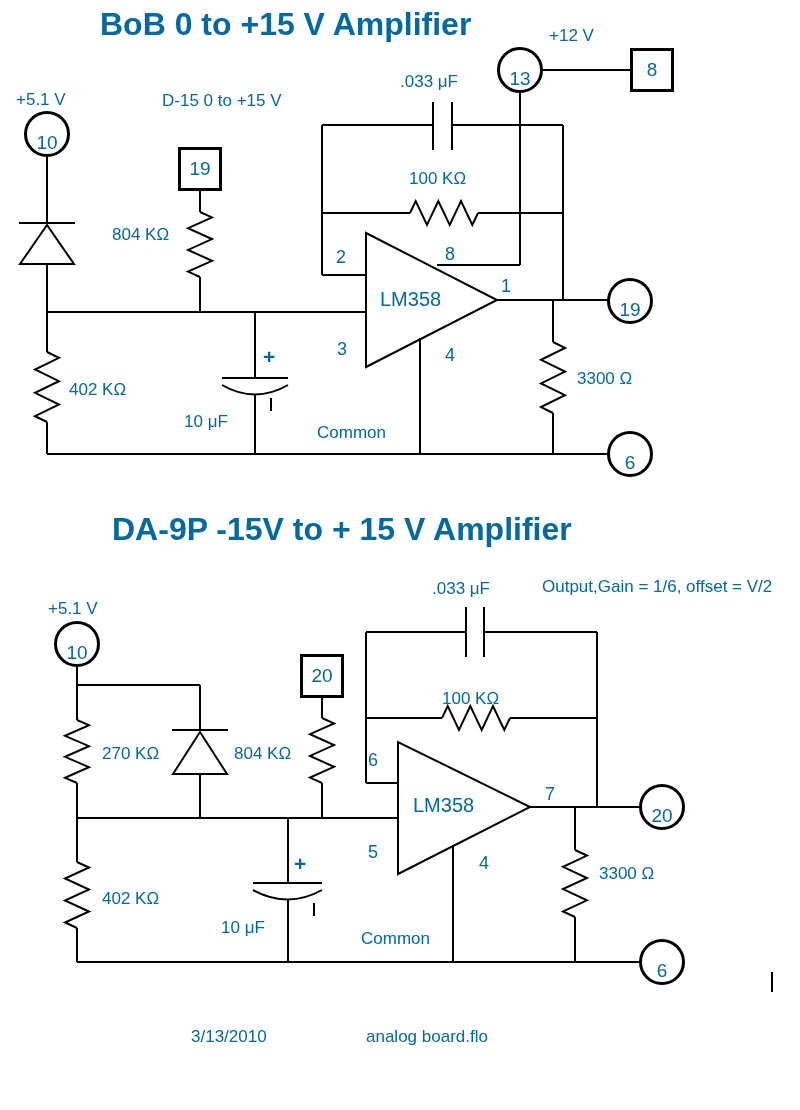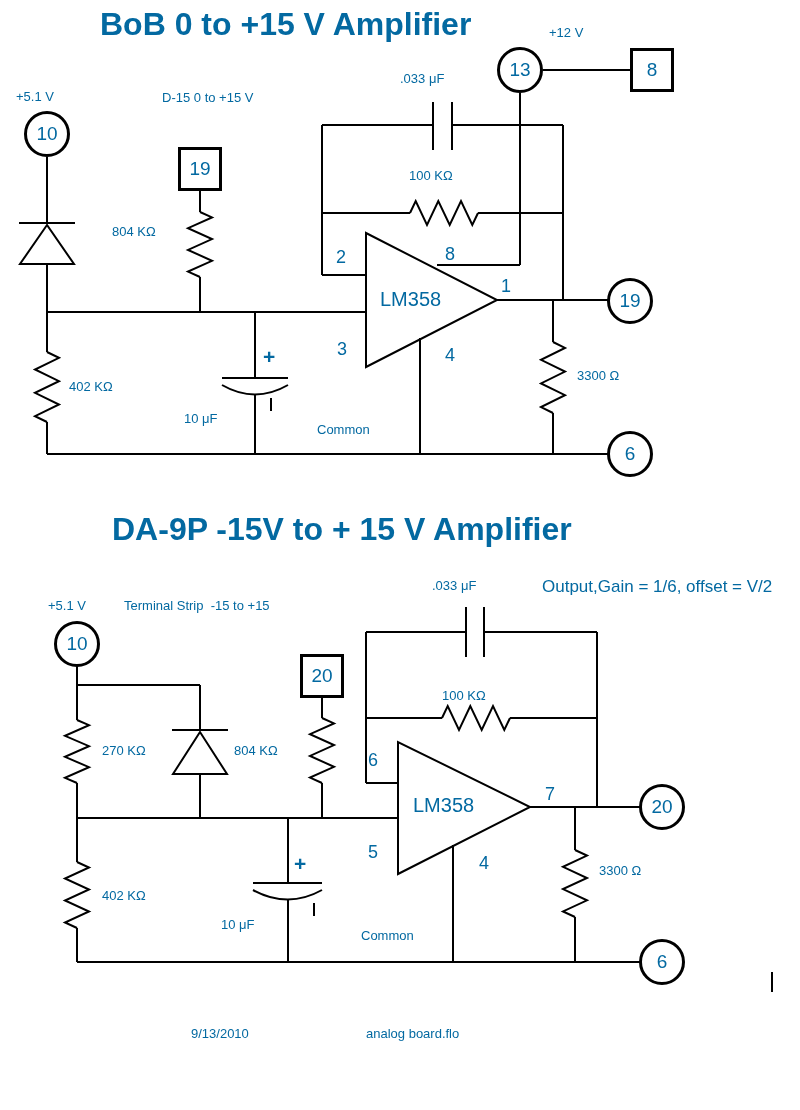--- a/index.html
+++ b/index.html
@@ -1,30 +1,30 @@
 <!DOCTYPE html>
 <html><head>
 <meta charset="utf-8">
 <style>
   html,body{margin:0;padding:0;background:#fff;}
   .canvas{
     position:relative;width:800px;height:1110px;background:#ffffff;
     font-family:"Liberation Sans",sans-serif;color:#0369a1;overflow:hidden;
   }
   .canvas svg{position:absolute;left:0;top:0;}
-  .lbl{position:absolute;white-space:pre;font-size:13px;line-height:1.15;}
+  .lbl{position:absolute;white-space:pre;font-size:17px;line-height:1.15;}
   .title{font-size:32px;font-weight:bold;letter-spacing:0px;}
   .pin{font-size:18px;}
   .chip{font-size:20px;}
   .plus{font-size:21px;font-weight:bold;}
   .small-note{font-size:17px;}
   .node{
     position:absolute;box-sizing:border-box;width:46px;height:46px;
     border:3px solid #000;border-radius:50%;background:#fff;
-    display:flex;align-items:center;justify-content:center;font-size:19px;
+    display:flex;align-items:flex-end;justify-content:center;font-size:19px;
   }
   .term{
     position:absolute;box-sizing:border-box;width:44px;height:44px;
     border:3px solid #000;background:#fff;
     display:flex;align-items:center;justify-content:center;font-size:19px;
   }
   line,polyline,path{stroke:#000;stroke-width:2;fill:none;}
   polygon{stroke:#000;stroke-width:2;fill:#fff;}
 </style>
 </head>
@@ -177,21 +177,20 @@
       <span>19</span>
     </div>
   <div class="term" style="left:630px;top:48px;">
       <span>8</span>
     </div>
 
   <div class="lbl title" style="left:112px;top:511px;">DA-9P -15V to + 15 V Amplifier</div>
   <div class="lbl" style="left:432px;top:579px;">.033 μF</div>
   <div class="lbl small-note" style="left:542px;top:577px;">Output,Gain = 1/6, offset = V/2</div>
   <div class="lbl" style="left:48px;top:599px;">+5.1 V</div>
-  <div class="lbl" style="left:124px;top:599px;">Terminal Strip  -15 to +15</div>
   <div class="lbl" style="left:102px;top:744px;">270 KΩ</div>
   <div class="lbl" style="left:234px;top:744px;">804 KΩ</div>
   <div class="lbl" style="left:442px;top:689px;">100 KΩ</div>
   <div class="lbl" style="left:102px;top:889px;">402 KΩ</div>
   <div class="lbl" style="left:221px;top:918px;">10 μF</div>
   <div class="lbl plus" style="left:294px;top:852px;">+</div>
   <div class="lbl" style="left:599px;top:864px;">3300 Ω</div>
   <div class="lbl" style="left:361px;top:929px;">Common</div>
   <div class="lbl chip" style="left:413px;top:794px;">LM358</div>
   <div class="lbl pin" style="left:368px;top:750px;">6</div>
@@ -205,16 +204,16 @@
   <div class="node" style="left:639px;top:784px;">
       <span>20</span>
     </div>
   <div class="node" style="left:639px;top:939px;">
       <span>6</span>
     </div>
   <div class="term" style="left:300px;top:654px;">
       <span>20</span>
     </div>
 
-  <div class="lbl" style="left:191px;top:1027px;">9/13/2010</div>
+  <div class="lbl" style="left:191px;top:1027px;">3/13/2010</div>
   <div class="lbl" style="left:366px;top:1027px;">analog board.flo</div>
 
 </div>
 
 </body></html>

